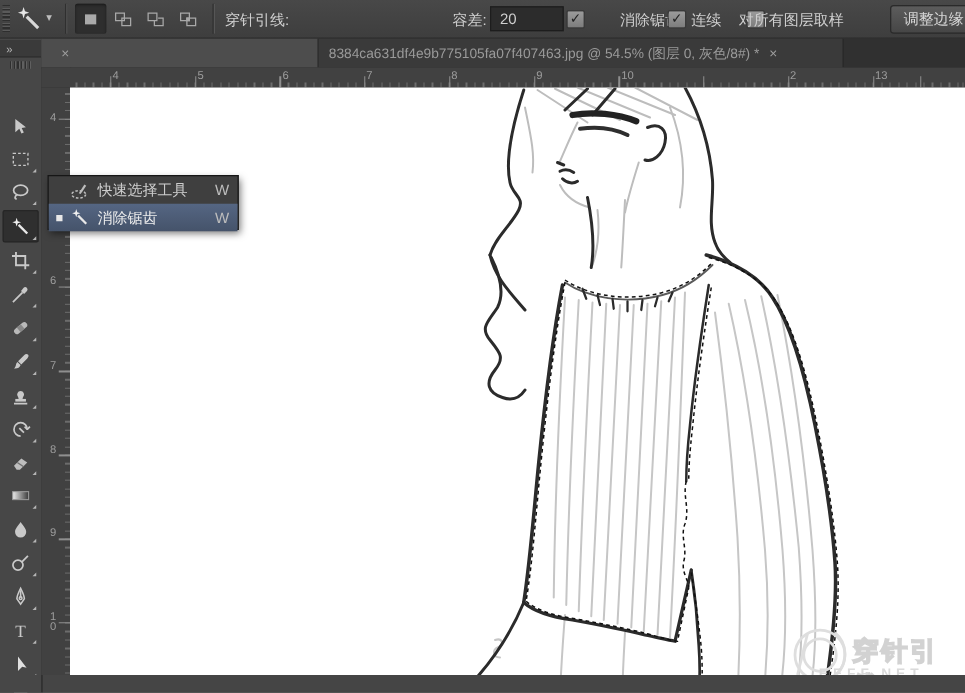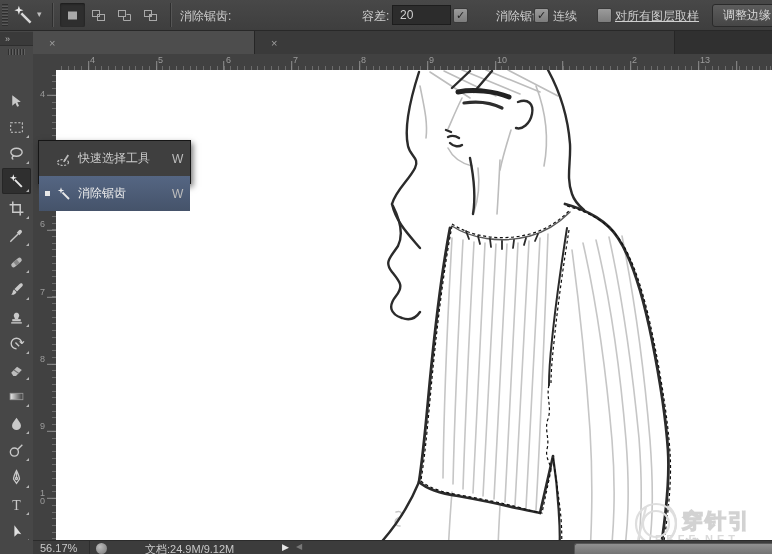--- a/index.html
+++ b/index.html
@@ -69,21 +69,21 @@
 
   
   #canvas{left:56px;top:70px;width:716px;height:470px;background:#ffffff;overflow:hidden;}
   #watermark-title{left:626px;top:437px;font-size:21px;font-weight:bold;letter-spacing:2px;
     color:#ffffff;-webkit-text-stroke:1.2px #d2d2d2;text-shadow:0 0 1px #e0e0e0;}
   #watermark-sub{left:599px;top:463px;font-size:11px;font-weight:bold;letter-spacing:4px;color:#dadada;}
 
   
   #tool-flyout{left:38px;top:140px;width:151px;height:42px;background:#3f3f3f;border:1px solid #161616;
     box-shadow:2px 3px 6px rgba(0,0,0,.55);z-index:30;font-size:12px;color:#cccccc;}
-  .fly-row{position:relative;height:35px;display:flex;align-items:center;}
+  .fly-row{position:relative;height:22px;display:flex;align-items:center;}
   .fly-row.selected{background:linear-gradient(#56678а,#45536a);background:linear-gradient(#556683,#45536a);color:#eeeeee;}
   .fly-bullet{width:5px;height:5px;background:#e8e8e8;margin:0 5px 0 6px;}
   .fly-bullet.empty{background:transparent;}
   .fly-icon{width:18px;height:16px;margin-right:5px;}
   .fly-label{flex:1;}
   .fly-shortcut{width:18px;color:#bdbdbd;}
 
   
   #status-bar{left:33px;top:540px;width:739px;height:14px;background:#3c3c3c;border-top:1px solid #2b2b2b;
     color:#c9c9c9;font-size:11px;}
@@ -133,38 +133,38 @@
     </div>
     <div class="abs mode-btn" style="left:138px;">
       <svg width="17" height="17" viewBox="0 0 17 17" fill="none" stroke="#a9a9a9">
         <rect x="2.5" y="3.5" width="7" height="6"></rect>
           <rect x="7.5" y="7.5" width="7" height="6"></rect>
         <rect x="7.5" y="7.5" width="2" height="2" fill="#a9a9a9"></rect>
         </svg>
     </div>
     <div class="abs ob-sep" style="left:170px;"></div>
 
-    <div class="abs ob-label" style="left:180px;">消除锯齿:</div>
+    <div class="abs ob-label" style="left:180px;">穿针引线:</div>
 
     <div class="abs ob-label" style="left:362px;">容差:</div>
     <div id="tolerance-input" class="abs">
       <span>20</span>
     </div>
 
     <div class="abs checkbox" style="left:453px;">
       <span>✓</span></div>
     <div class="abs ob-label" style="left:496px;">消除锯齿</div>
 
     <div class="abs checkbox" style="left:534px;">
       <span>✓</span></div>
     <div class="abs ob-label" style="left:553px;">连续</div>
 
     <div class="abs checkbox" style="left:597px;">
       <span></span></div>
-    <div class="abs ob-label" style="left:615px;text-decoration:underline;">对所有图层取样</div>
+    <div class="abs ob-label" style="left:591px;">对所有图层取样</div>
 
     <div id="refine-edge-btn" class="abs">
       <span>调整边缘</span>
       </div>
   </div>
 
   <div id="tool-panel" class="abs">
     <div id="tool-collapse" class="abs">»</div>
     <div id="tool-grip" class="abs"></div>
 
@@ -297,20 +297,21 @@
 
     </div>
 
   </div>
 
   <div id="tab-bar" class="abs">
     <div id="tab-1" class="abs doc-tab">
       <span class="tab-close">×</span>
     </div>
     <div id="tab-2" class="abs doc-tab">
+      <span>8384ca631df4e9b775105fa07f407463.jpg @ 54.5% (图层 0, 灰色/8#) *</span>
       <span class="tab-close">×</span>
     </div>
   </div>
 
   <div id="ruler-corner" class="abs"></div>
   <div id="ruler-top" class="abs">
     <span class="ruler-num" style="left:34px;top:1px;">4</span>
     <span class="ruler-num" style="left:102px;top:1px;">5</span>
     <span class="ruler-num" style="left:170px;top:1px;">6</span>
     <span class="ruler-num" style="left:237px;top:1px;">7</span>
@@ -440,23 +441,14 @@
           <path d="M6.5 6.5 L13 13" stroke="#e8e8e8" stroke-width="1.8" fill="none"></path>
           <path d="M5 1.2 L5.8 3.7 L8.3 4.5 L5.8 5.3 L5 7.8 L4.2 5.3 L1.7 4.5 L4.2 3.7 Z" fill="#f0f0f0"></path>
           </svg>
       </span>
       <span class="fly-label">消除锯齿</span>
       <span class="fly-shortcut">W</span>
     </div>
   </div>
 
   <div id="panel-bottom-left" class="abs"></div>
-  <div id="status-bar" class="abs">
-    <span id="status-zoom" class="abs">56.17%</span>
-    <span id="status-sep1" class="abs"></span>
-    <span id="status-doc-icon" class="abs"></span>
-    <span id="status-doc" class="abs">文档:24.9M/9.12M</span>
-    <span id="status-play" class="abs">▶</span>
-    <span id="status-back" class="abs">◀</span>
-    <span id="hscroll-thumb" class="abs"></span>
-  </div>
 
 </div>
 
 </body></html>

